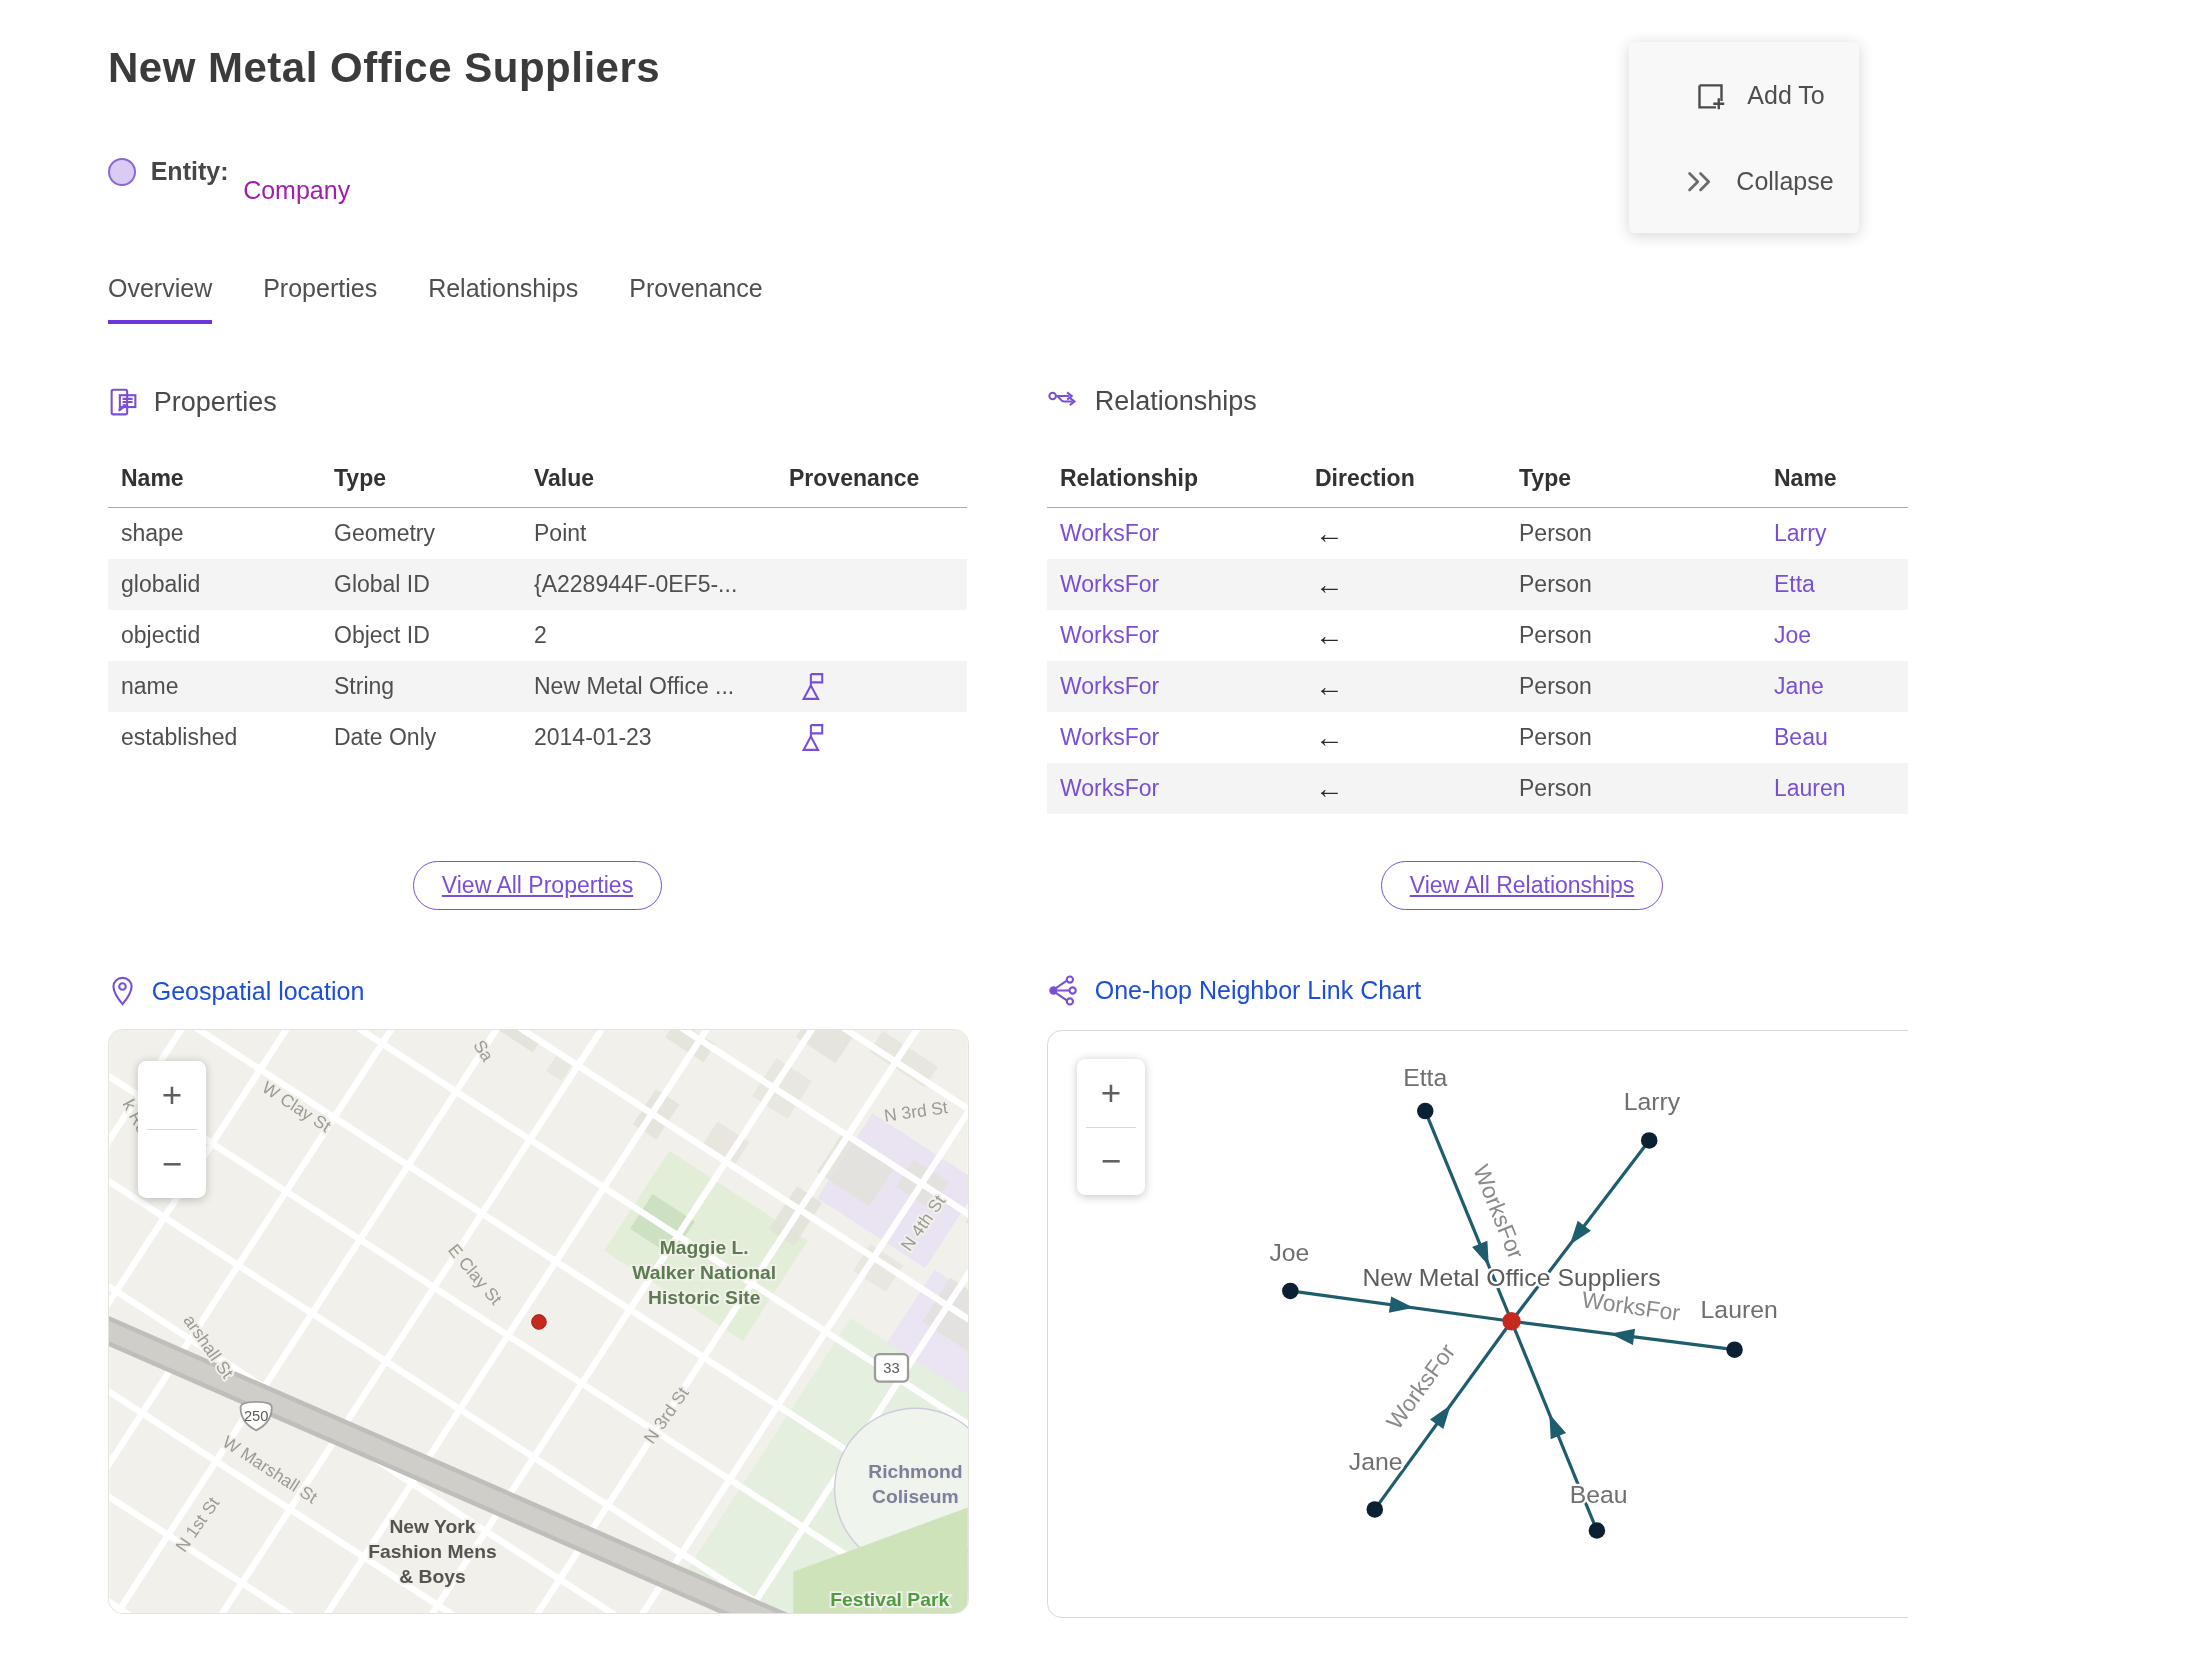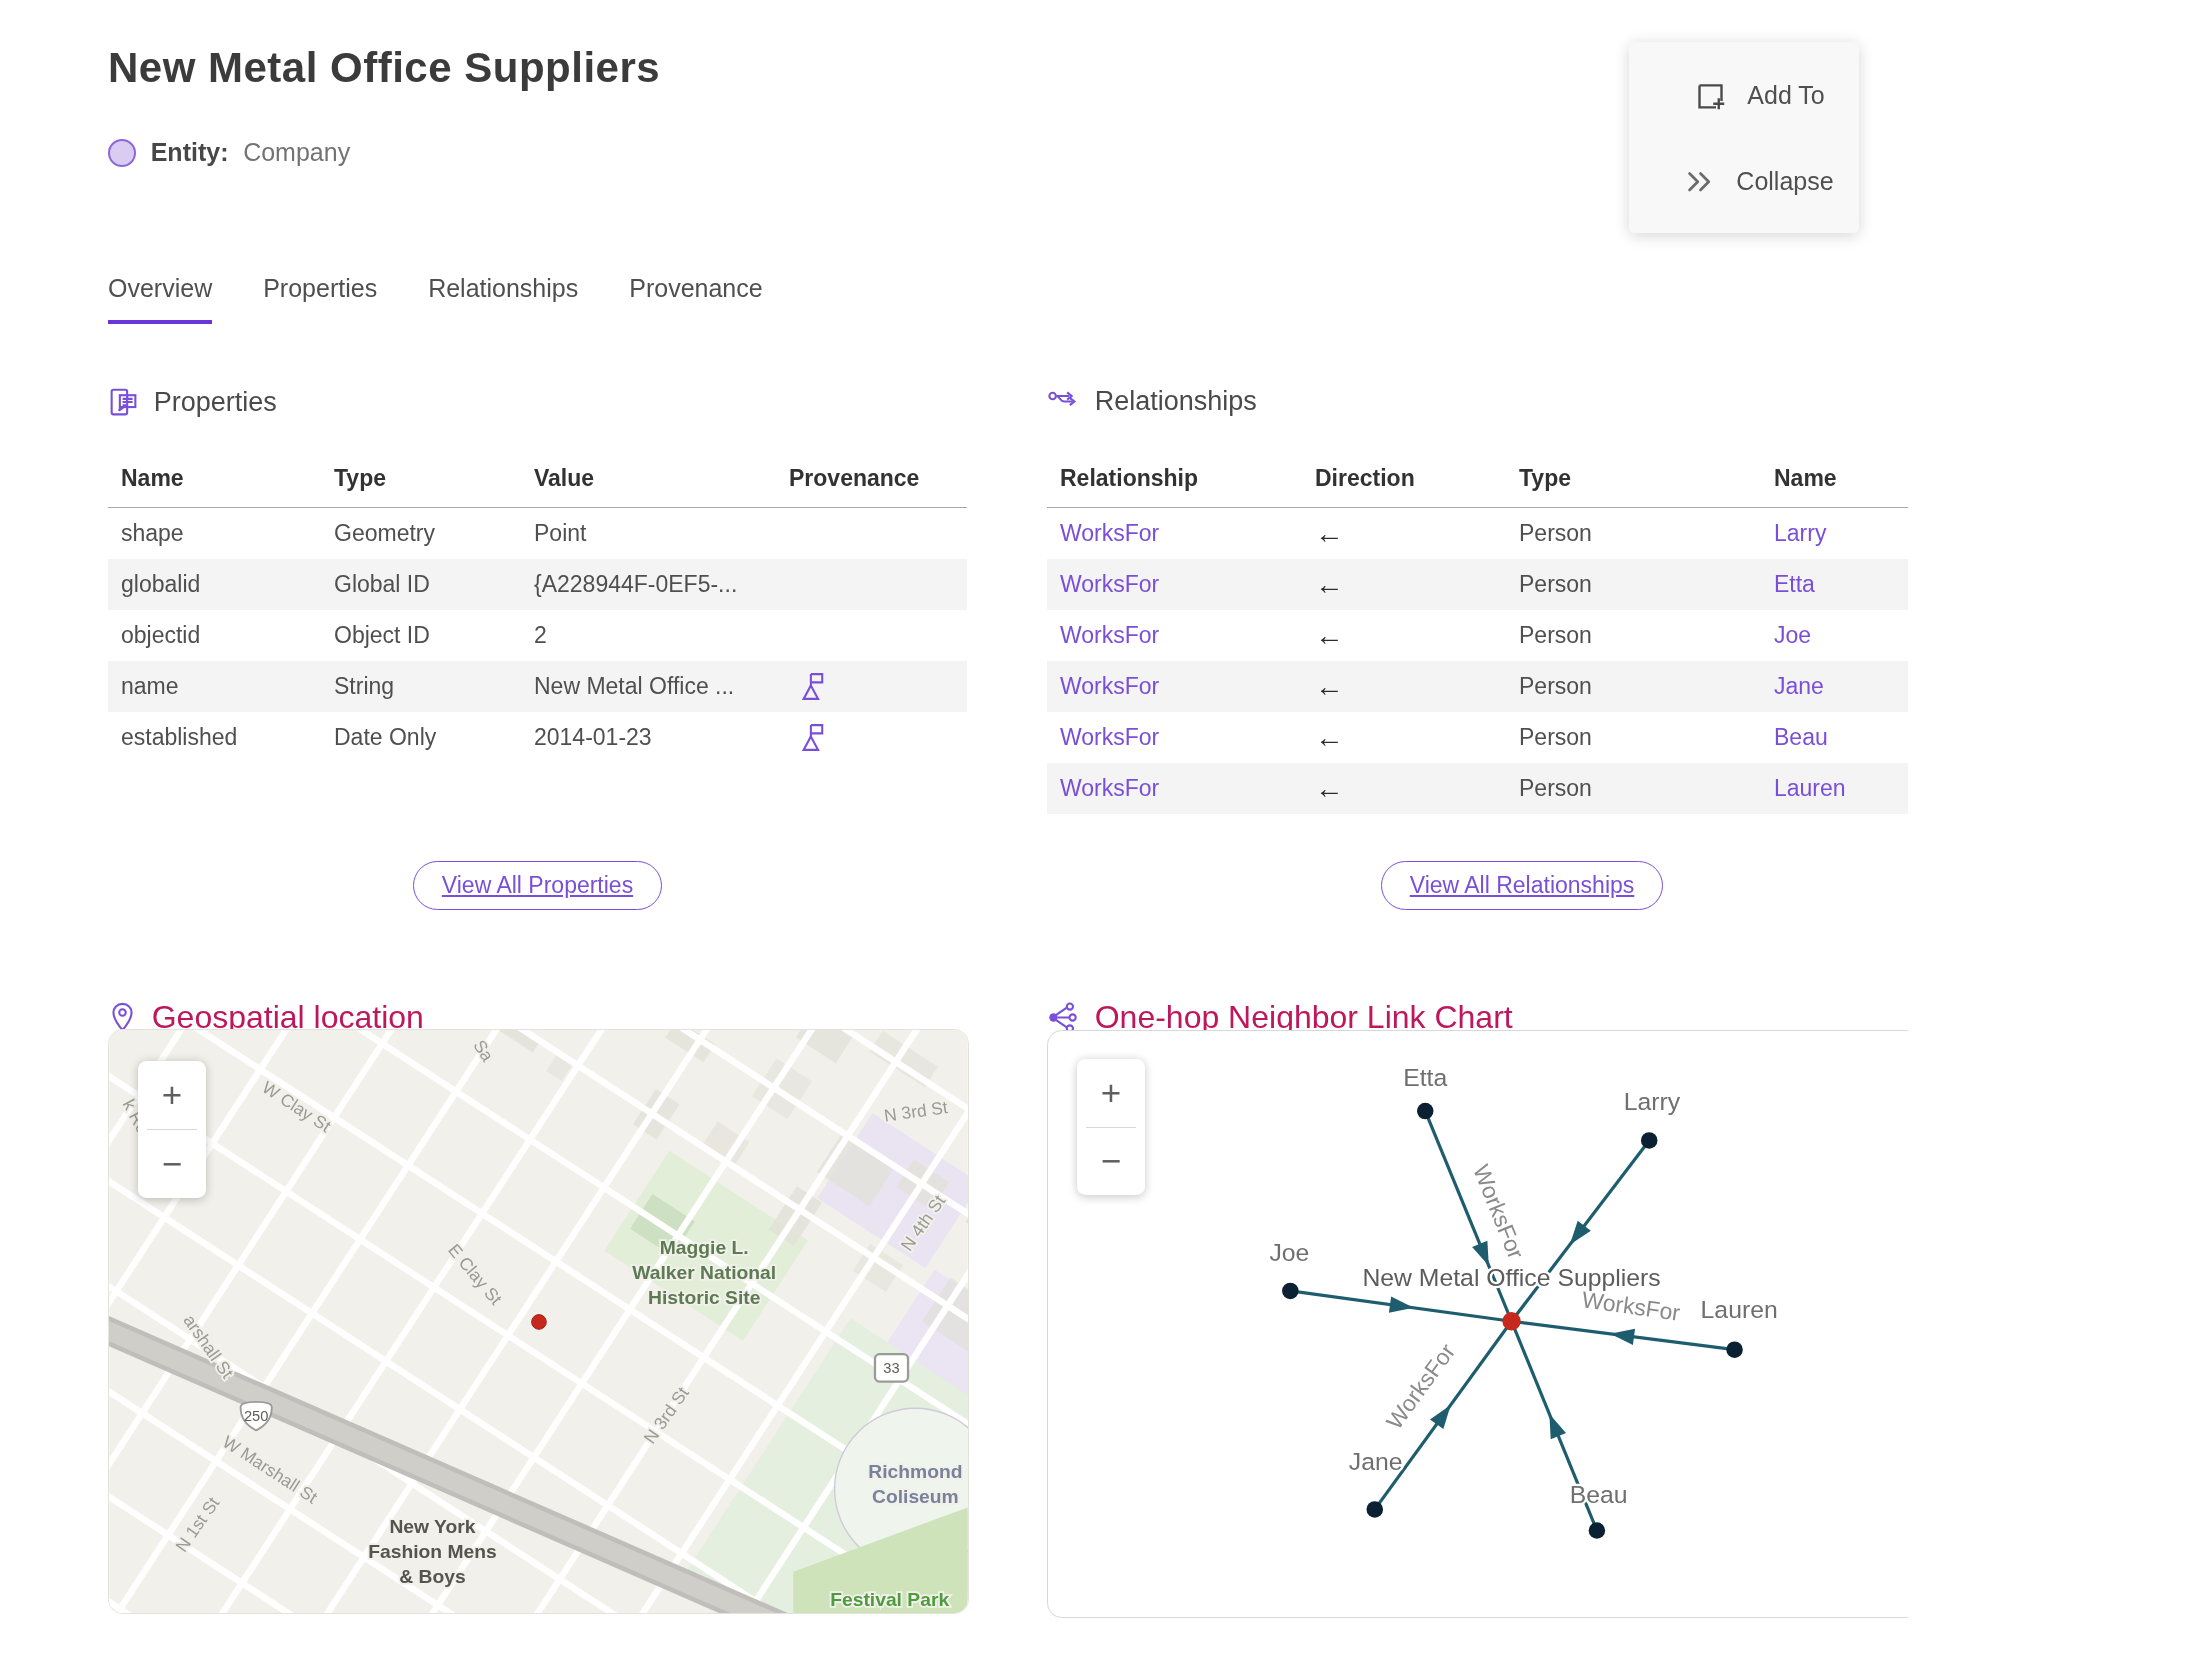--- a/index.html
+++ b/index.html
@@ -3,32 +3,32 @@
 <meta charset="utf-8">
 <style>
   html,body{margin:0;padding:0;background:#ffffff;}
   .page{position:relative;width:1908px;height:1677px;background:#fff;
         font-family:"Liberation Sans", sans-serif;color:#4a4a4a;overflow:hidden;}
   
   .title{position:absolute;left:108px;top:44px;font-size:42px;font-weight:700;color:#3b3b3b;letter-spacing:0.5px;}
   .entity-row{position:absolute;left:108px;top:138px;display:flex;align-items:center;gap:14.7px;font-size:25px;}
   .entity-dot{width:24px;height:24px;border-radius:50%;background:#d9cbf2;border:2.8px solid #8b68d9;}
   .entity-label{font-weight:700;color:#474747;}
-  .entity-type{color:#737373;}
+  .entity-type{color:#a21caf;margin-top:38px;}
   
   .float-panel{position:absolute;right:49px;top:42px;width:230px;height:191px;background:#f8f8f8;
                border-radius:5.5px;box-shadow:0 2.8px 14.7px rgba(0,0,0,.16);display:flex;flex-direction:column;justify-content:space-around;padding:9.2px 0;box-sizing:border-box;align-items:center;}
   .float-item{display:flex;align-items:center;gap:20px;padding-left:31px;font-size:25px;color:#4f4f4f;cursor:pointer;}
   
   .tabs{position:absolute;left:108px;top:274px;display:flex;gap:51px;font-size:25px;color:#4f4f4f;}
   .tab{padding-bottom:16.5px;border-bottom:4.6px solid transparent;cursor:pointer;}
   .tab.active{border-bottom-color:#6a35d9;}
   
   .sec-head{position:absolute;display:flex;align-items:center;gap:14.7px;font-size:27px;color:#4a4a4a;}
-  .sec-head.sub{color:#be185d;font-size:32px;margin-top:24px;}
+  .sec-head.sub{color:#1d4ed8;font-size:25px;}
   
   table{border-collapse:collapse;table-layout:fixed;}
   .props-table{position:absolute;left:108px;top:452px;width:859px;}
   .rels-table{position:absolute;left:1047px;top:452px;width:950px;}
   th{text-align:left;font-size:23px;font-weight:700;color:#323232;padding:13px 9.2px 14.7px 13px;border-bottom:0.9px solid #a9a9a9;}
   td{font-size:23px;color:#4f4f4f;padding:0 9.2px 0 13px;height:51px;}
   tbody tr:nth-child(even){background:#f4f4f4;}
   .lnk{color:#7a4fd8;cursor:pointer;}
   .dir{font-size:28.5px;color:#2b2b2b;}
   

